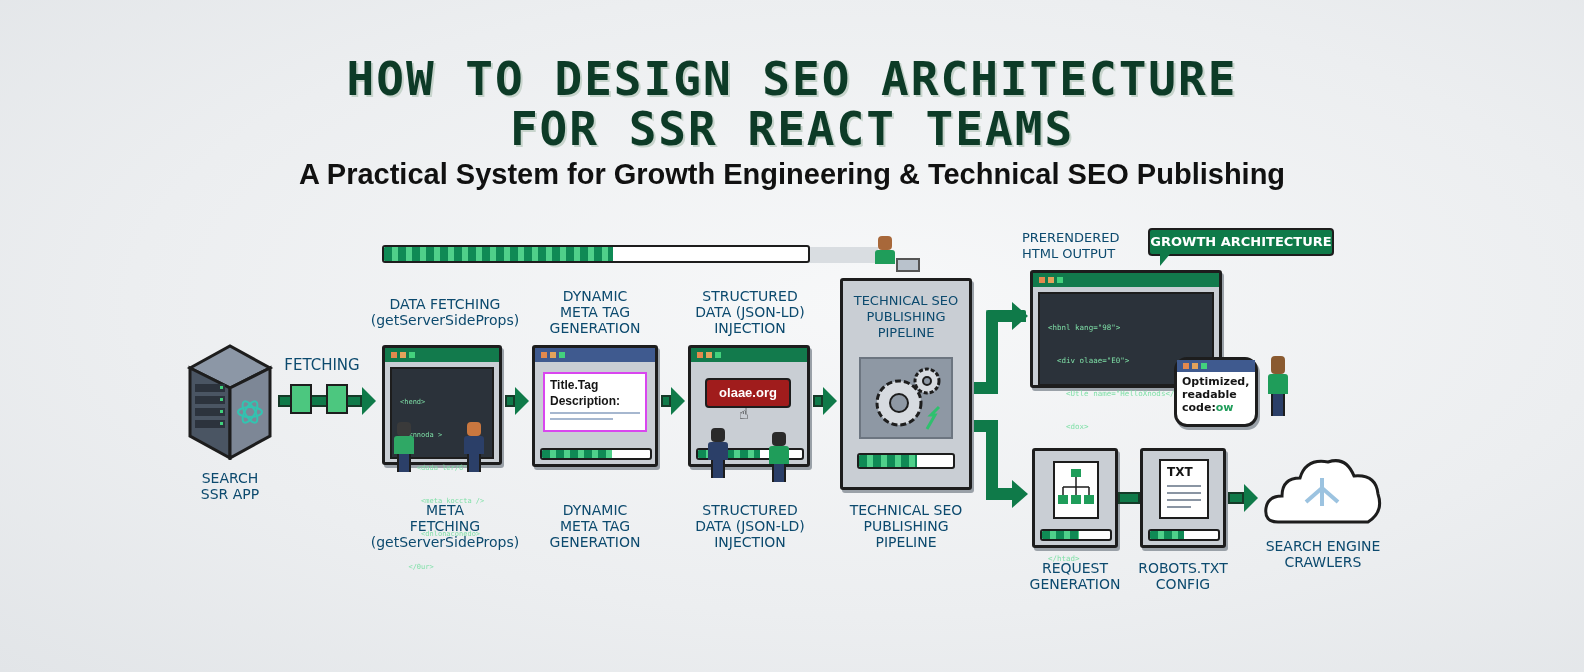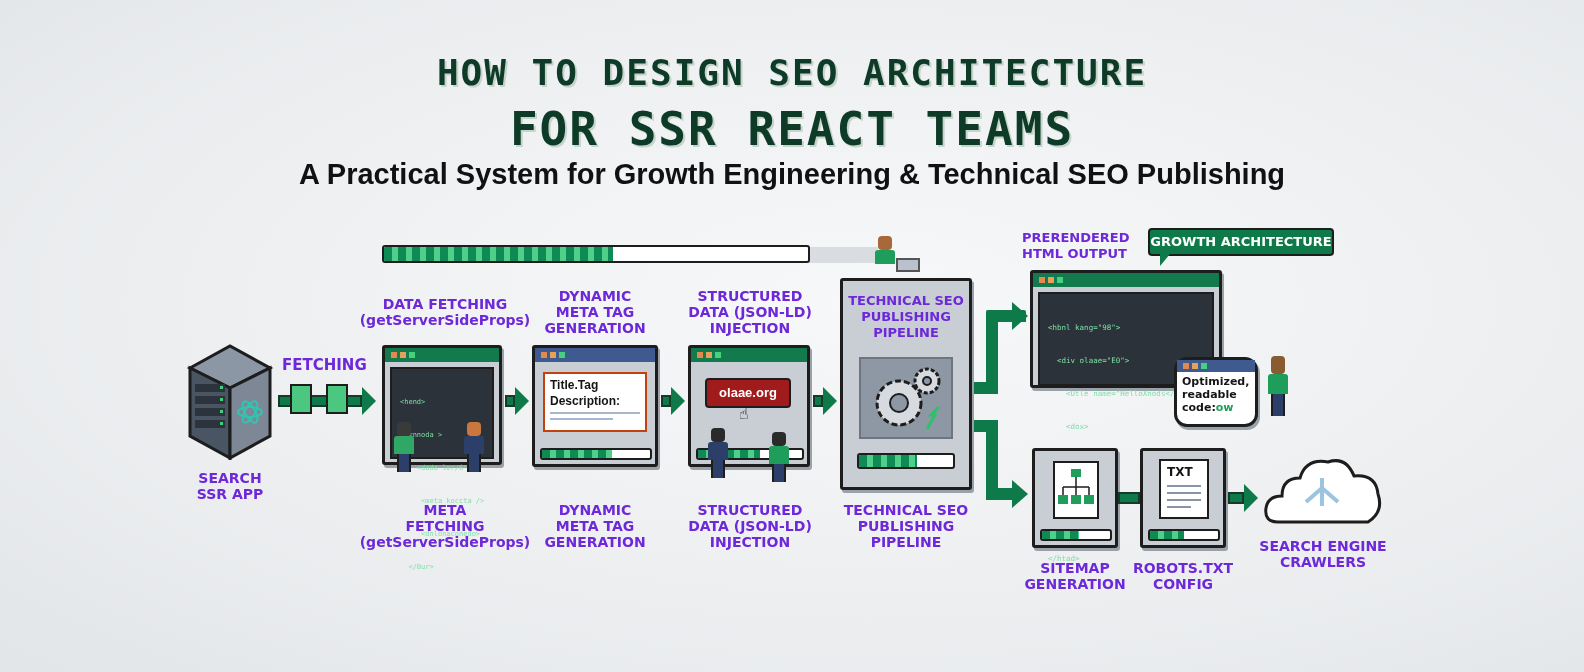--- a/index.html
+++ b/index.html
@@ -9,29 +9,29 @@
     font-family: "DejaVu Sans", sans-serif;
     position: relative;
     color: #151515;
   }
   .abs { position: absolute; }
   .title {
     position: absolute; left: 0; width: 1584px; text-align: center;
     font-family: "DejaVu Sans Mono", monospace; font-weight: bold;
     color: #0d3b27; letter-spacing: 2px; text-shadow: 2px 2px 0 #c7d4cc;
   }
-  .t1 { top: 52px; font-size: 36px; }
+  .t1 { top: 52px; font-size: 46px; }
   .t2 { top: 102px; font-size: 46px; }
   .subtitle {
     position: absolute; top: 158px; left: 0; width: 1584px; text-align: center;
     font-family: "Liberation Sans", sans-serif; font-weight: bold; font-size: 29px; color: #111;
   }
   .lbl {
     position: absolute; text-align: center;
-    font-family: "DejaVu Sans", sans-serif; font-weight: bold; font-size: 14px; line-height: 16px; color: #6d28d9;
+    font-family: "DejaVu Sans", sans-serif; font-weight: normal; font-size: 14px; line-height: 16px; color: #0c4a6e;
     white-space: pre-line;
   }
   .win {
     position: absolute; border: 3px solid #1d1d1d; border-radius: 3px; background: #c9ced4;
     box-shadow: 2px 3px 0 #9aa1a8;
   }
   .win .bar { height: 14px; background: #127a4c; display: flex; align-items: center; padding-left: 6px; gap: 3px; }
   .win .bar.blue { background: #3f5a8f; }
   .dot { width: 6px; height: 6px; display: inline-block; }
   .d1 { background: #e4894d; } .d2 { background: #e3a25b; } .d3 { background: #43d27d; }
@@ -134,21 +134,21 @@
 
 <div class="lbl" style="left:530px;top:288px;width:130px;">DYNAMIC
 META TAG
 GENERATION</div>
 <div class="win" style="left:532px;top:345px;width:126px;height:122px;">
   <div class="bar blue">
       <span class="dot d1"></span>
       <span class="dot d2"></span>
       <span class="dot d3"></span>
     </div>
-  <div class="abs" style="left:8px;top:24px;width:104px;height:60px;background:#fff;border:2px solid #c2410c;padding:3px 5px;font-family:'Liberation Sans',sans-serif;font-weight:bold;font-size:12px;line-height:16px;">
+  <div class="abs" style="left:8px;top:24px;width:104px;height:60px;background:#fff;border:2px solid #d946ef;padding:3px 5px;font-family:'Liberation Sans',sans-serif;font-weight:bold;font-size:12px;line-height:16px;">
     <div>Title.Tag</div>
     <div>Description:</div>
     <div style="height:2px;background:#a6b7cf;margin-top:3px;"></div>
     <div style="height:2px;background:#a6b7cf;margin-top:4px;width:70%;"></div>
   </div>
   <div class="prog" style="left:5px;top:100px;width:112px;">
     <div class="fill" style="width:65%;"></div>
   </div>
 </div>
 <div class="lbl" style="left:530px;top:502px;width:130px;">DYNAMIC
@@ -263,21 +263,21 @@
       <path d="M21 14 V24 M8 24 H34 M8 24 V32 M21 24 V32 M34 24 V32" stroke="#1d1d1d" stroke-width="1.5" fill="none"></path>
       <rect x="3" y="32" width="10" height="9" fill="#1f9d5a"></rect>
         <rect x="16" y="32" width="10" height="9" fill="#1f9d5a"></rect>
         <rect x="29" y="32" width="10" height="9" fill="#1f9d5a"></rect>
     </svg>
   </div>
   <div class="prog" style="left:5px;top:78px;width:72px;">
     <div class="fill" style="width:55%;"></div>
   </div>
 </div>
-<div class="lbl" style="left:1016px;top:560px;width:118px;">SITEMAP
+<div class="lbl" style="left:1016px;top:560px;width:118px;">REQUEST
 GENERATION</div>
 <div class="abs" style="left:1118px;top:492px;width:22px;height:12px;background:#0f7a49;border:2px solid #153a28;"></div>
 
 <div class="win" style="left:1140px;top:448px;width:86px;height:100px;">
   <div class="abs" style="left:16px;top:8px;width:50px;height:60px;background:#fff;border:2px solid #1d1d1d;padding:4px 6px;">
     <div style="font-weight:bold;font-size:12px;">TXT</div>
     <div style="height:2px;background:#8a95a3;margin-top:6px;"></div>
     <div style="height:2px;background:#8a95a3;margin-top:5px;"></div>
     <div style="height:2px;background:#8a95a3;margin-top:5px;"></div>
     <div style="height:2px;background:#8a95a3;margin-top:5px;width:70%;"></div>

